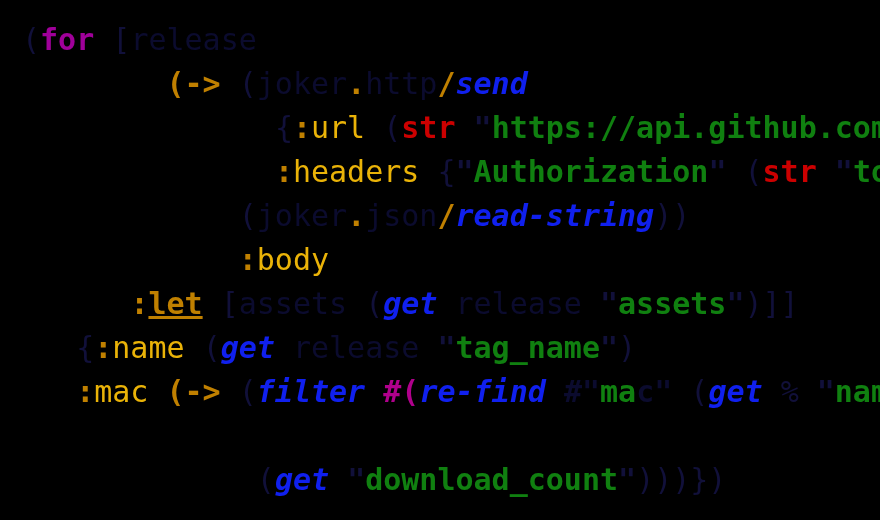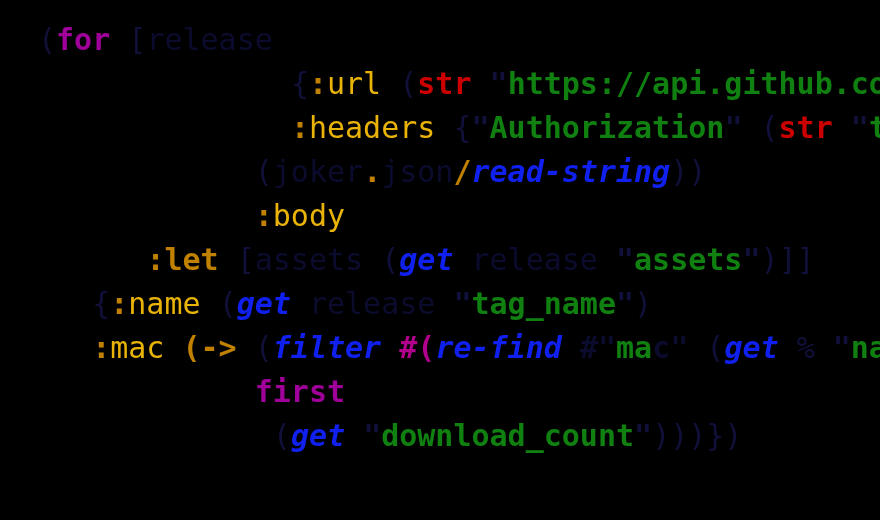--- a/index.html
+++ b/index.html
@@ -19,51 +19,52 @@
     box-sizing: border-box;
     padding: 18px 0 0 0;
     background: #000000;
   }
   .code-line {
     height: 44px;
     line-height: 44px;
     white-space: pre;
     font-size: 30px;
     letter-spacing: 0px;
-    padding-left: 38px;
+    padding-left: 22px;
   }
   .tok {
     white-space: pre;
     font-size: 30px;
   }
   
   .t-paren      { color: #11103a; }
   .t-keywordfn  { color: #a0009a; font-weight: bold; }
   .t-symbol     { color: #0b0b2e; }
   .t-arrow      { color: #c08000; font-weight: bold; }
   .t-dot        { color: #c08000; font-weight: bold; }
   .t-slash      { color: #c08000; font-weight: bold; }
   .t-fnname     { color: #1020ee; font-weight: bold; font-style: italic; }
   .t-colon      { color: #c08000; font-weight: bold; }
-  .t-kw         { color: #c08000; font-weight: bold; }
+  .t-kw         { color: #c08000; font-weight: bold; text-decoration: underline; }
   .t-kwname     { color: #eab308; }
   .t-corefn     { color: #cc0000; font-weight: bold; margin-top: 44px; }
   .t-string     { color: #108010; font-weight: bold; }
   .t-quote      { color: #11103a; font-weight: bold; }
   .t-hash       { color: #b0008c; font-weight: bold; }
   .t-percent    { color: #11103a; }
   .t-regexbody  { color: #0b0b2e; font-weight: bold; }
 </style>
 </head>
 <body>
 
 <div id="code-block">
     <div class="code-line"><span class="tok"></span><span class="tok t-paren">(</span><span class="tok t-keywordfn">for</span><span class="tok t-symbol"> </span><span class="tok t-paren">[</span><span class="tok t-symbol">release</span></div>
+    <div class="code-line"><span class="tok">        </span><span class="tok t-arrow">(</span><span class="tok t-arrow">-&gt;</span><span class="tok t-symbol"> </span><span class="tok t-paren">(</span><span class="tok t-symbol">joker</span><span class="tok t-dot">.</span><span class="tok t-symbol">http</span><span class="tok t-slash">/</span><span class="tok t-fnname">send</span></div>
     <div class="code-line"><span class="tok">              </span><span class="tok t-paren">{</span><span class="tok t-colon">:</span><span class="tok t-kwname">url</span><span class="tok t-symbol"> </span><span class="tok t-paren">(</span><span class="tok t-corefn">str</span><span class="tok t-symbol"> </span><span class="tok t-quote">"</span><span class="tok t-string">https://api.github.com</span></div>
     <div class="code-line"><span class="tok">              </span><span class="tok t-colon">:</span><span class="tok t-kwname">headers</span><span class="tok t-symbol"> </span><span class="tok t-paren">{</span><span class="tok t-quote">"</span><span class="tok t-string">Authorization</span><span class="tok t-quote">"</span><span class="tok t-symbol"> </span><span class="tok t-paren">(</span><span class="tok t-corefn">str</span><span class="tok t-symbol"> </span><span class="tok t-quote">"</span><span class="tok t-string">token </span></div>
     <div class="code-line"><span class="tok">            </span><span class="tok t-paren">(</span><span class="tok t-symbol">joker</span><span class="tok t-dot">.</span><span class="tok t-symbol">json</span><span class="tok t-slash">/</span><span class="tok t-fnname">read-string</span><span class="tok t-paren">))</span></div>
     <div class="code-line"><span class="tok">            </span><span class="tok t-colon">:</span><span class="tok t-kwname">body</span></div>
     <div class="code-line"><span class="tok">      </span><span class="tok t-colon">:</span><span class="tok t-kw">let</span><span class="tok t-symbol"> </span><span class="tok t-paren">[</span><span class="tok t-symbol">assets</span><span class="tok t-symbol"> </span><span class="tok t-paren">(</span><span class="tok t-fnname">get</span><span class="tok t-symbol"> </span><span class="tok t-symbol">release</span><span class="tok t-symbol"> </span><span class="tok t-quote">"</span><span class="tok t-string">assets</span><span class="tok t-quote">"</span><span class="tok t-paren">)]]</span></div>
     <div class="code-line"><span class="tok">   </span><span class="tok t-paren">{</span><span class="tok t-colon">:</span><span class="tok t-kwname">name</span><span class="tok t-symbol"> </span><span class="tok t-paren">(</span><span class="tok t-fnname">get</span><span class="tok t-symbol"> </span><span class="tok t-symbol">release</span><span class="tok t-symbol"> </span><span class="tok t-quote">"</span><span class="tok t-string">tag_name</span><span class="tok t-quote">"</span><span class="tok t-paren">)</span></div>
     <div class="code-line"><span class="tok">   </span><span class="tok t-colon">:</span><span class="tok t-kwname">mac</span><span class="tok t-symbol"> </span><span class="tok t-arrow">(</span><span class="tok t-arrow">-&gt;</span><span class="tok t-symbol"> </span><span class="tok t-paren">(</span><span class="tok t-fnname">filter</span><span class="tok t-symbol"> </span><span class="tok t-hash">#(</span><span class="tok t-fnname">re-find</span><span class="tok t-symbol"> </span><span class="tok t-regexbody">#"</span><span class="tok t-string">ma</span><span class="tok t-regexbody">c</span><span class="tok t-regexbody">"</span><span class="tok t-symbol"> </span><span class="tok t-paren">(</span><span class="tok t-fnname">get</span><span class="tok t-symbol"> </span><span class="tok t-percent">%</span><span class="tok t-symbol"> </span><span class="tok t-quote">"</span><span class="tok t-string">name</span></div>
-    <div class="code-line"><span class="tok">            </span><span class="tok t-keywordfn">first</span></div>
+    <div class="code-line"><span class="tok">            </span></div>
     <div class="code-line"><span class="tok">             </span><span class="tok t-paren">(</span><span class="tok t-fnname">get</span><span class="tok t-symbol"> </span><span class="tok t-quote">"</span><span class="tok t-string">download_count</span><span class="tok t-quote">"</span><span class="tok t-paren">)))})</span></div>
   </div>
 
 </body></html>

